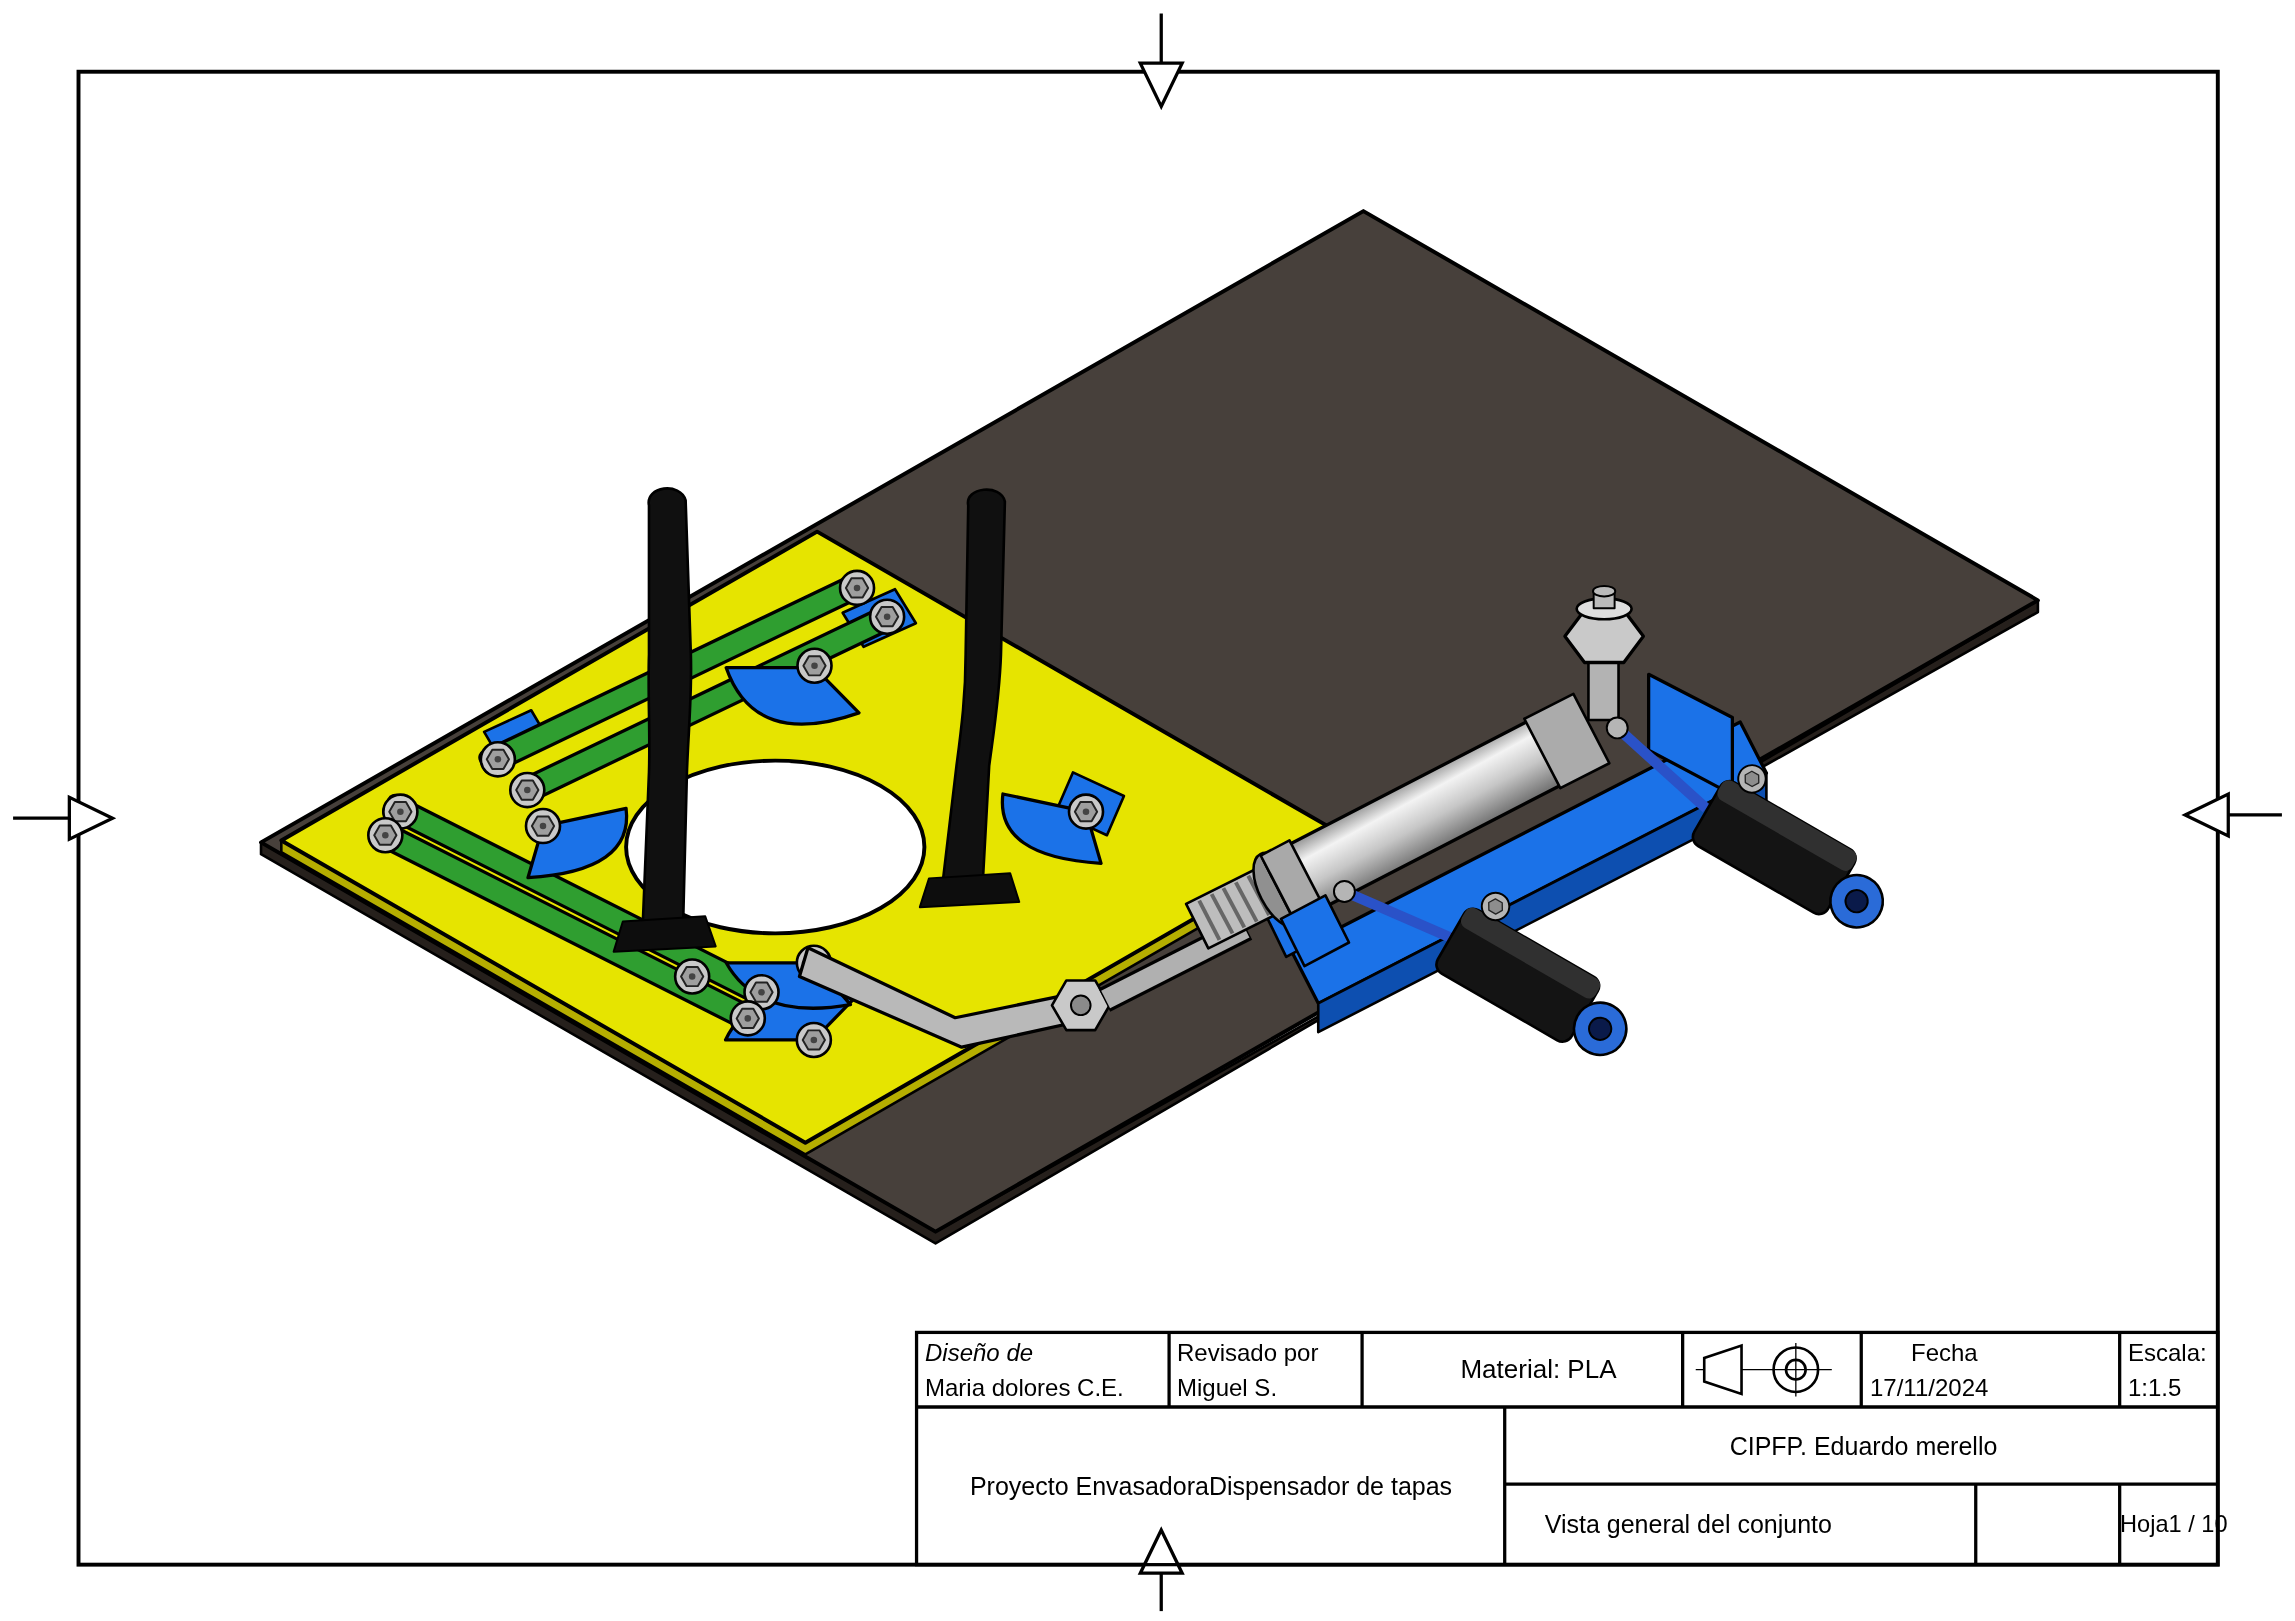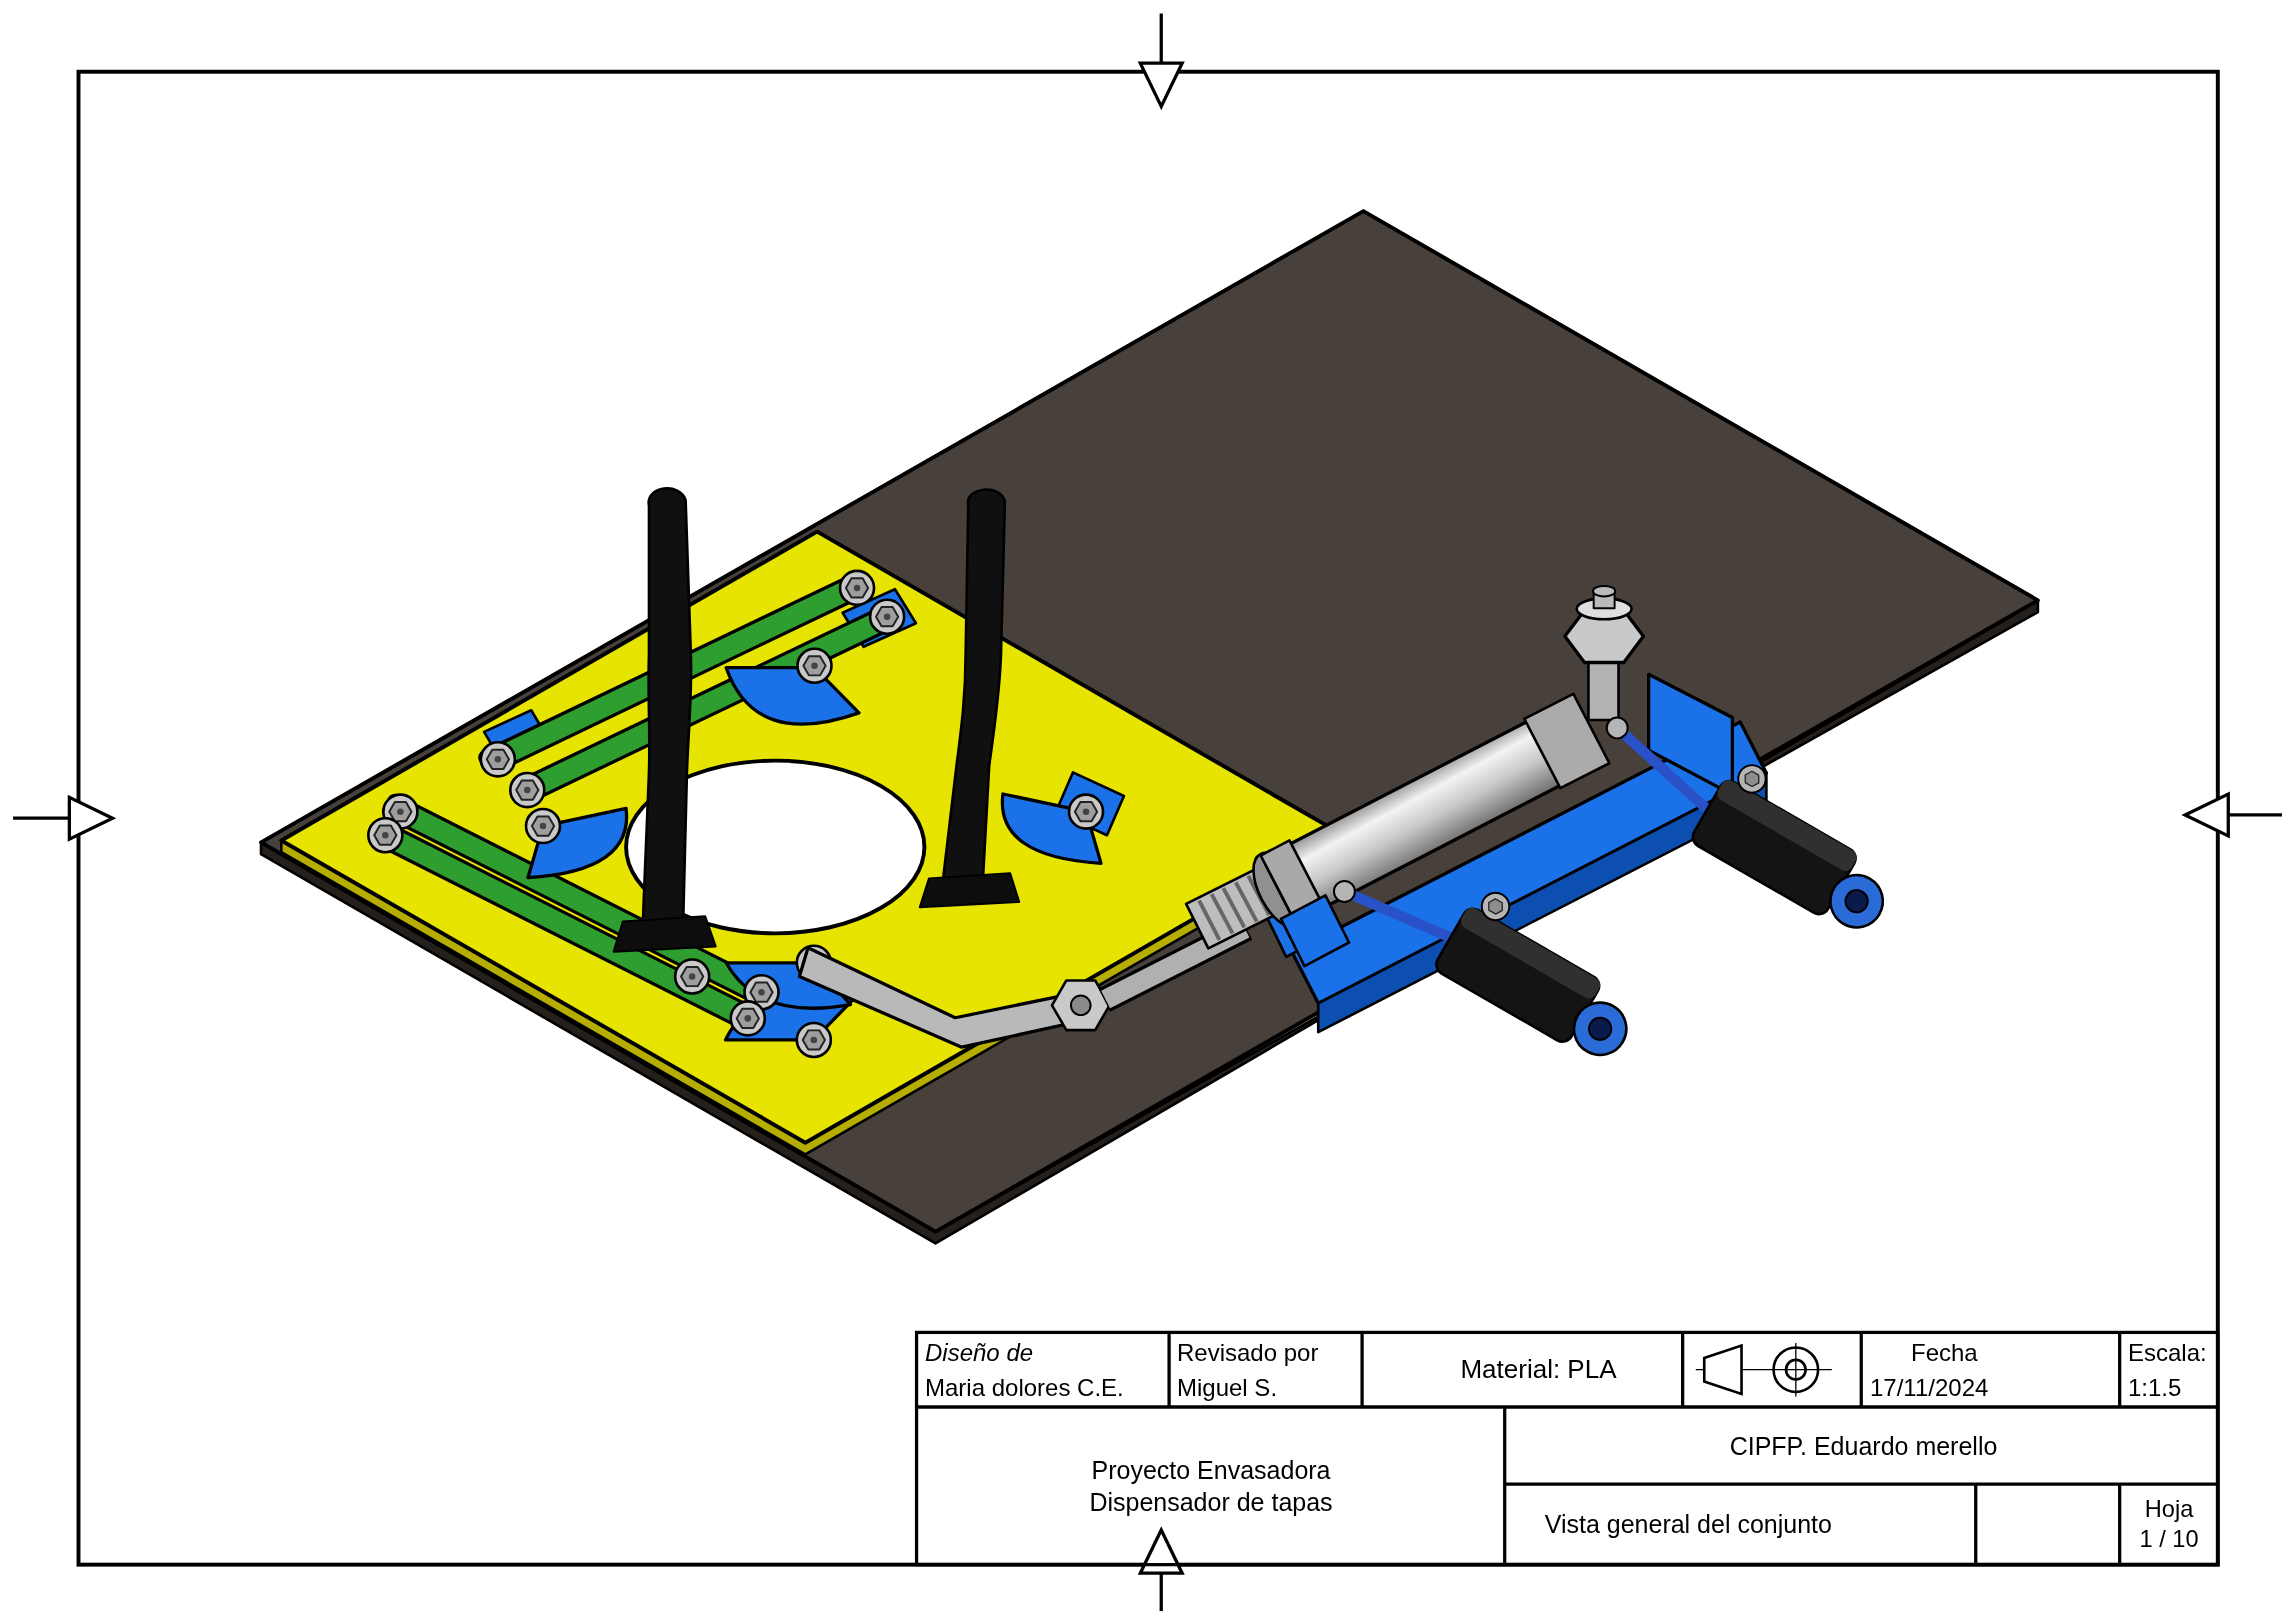--- a/index.html
+++ b/index.html
@@ -201,28 +201,28 @@
   <div class="tb-text f37" style="left:1177px;top:1373px;">Miguel S.</div>
 
   <div class="tb-text tb-center f40" style="left:1362px;top:1332px;width:321px;height:75px;">Material: PLA</div>
 
   <div class="tb-text f37" style="left:1870px;top:1338px;margin-left:41px;">Fecha</div>
   <div class="tb-text f37" style="left:1870px;top:1373px;">17/11/2024</div>
 
   <div class="tb-text f37" style="left:2128px;top:1338px;">Escala:</div>
   <div class="tb-text f37" style="left:2128px;top:1373px;">1:1.5</div>
 
-  <div class="tb-text tb-center" style="left:917px;top:1407px;width:588px;height:158px;font-size:25px;flex-direction:column;">
+  <div class="tb-text tb-center" style="left:917px;top:1407px;width:588px;height:158px;font-size:25px;flex-direction:row;">
     <div>Proyecto Envasadora</div>
     <div>Dispensador de tapas</div>
   </div>
 
   <div class="tb-text tb-center" style="left:1437px;top:1407px;width:853px;height:77px;font-size:25px;">CIPFP. Eduardo merello</div>
 
   <div class="tb-text tb-left-mid" style="left:1505px;top:1484px;width:471px;height:80px;font-size:25px;padding-left:15.7px;box-sizing:border-box;">Vista general del conjunto</div>
 
-  <div class="tb-text tb-center" style="left:2120px;top:1484px;width:98px;height:80px;font-size:23.6px;flex-direction:column;">
+  <div class="tb-text tb-center" style="left:2120px;top:1484px;width:98px;height:80px;font-size:23.6px;flex-direction:row;justify-content:space-between;">
     <div>Hoja</div>
     <div>1 / 10</div>
   </div>
 
 </div>
 
 
 </body></html>

